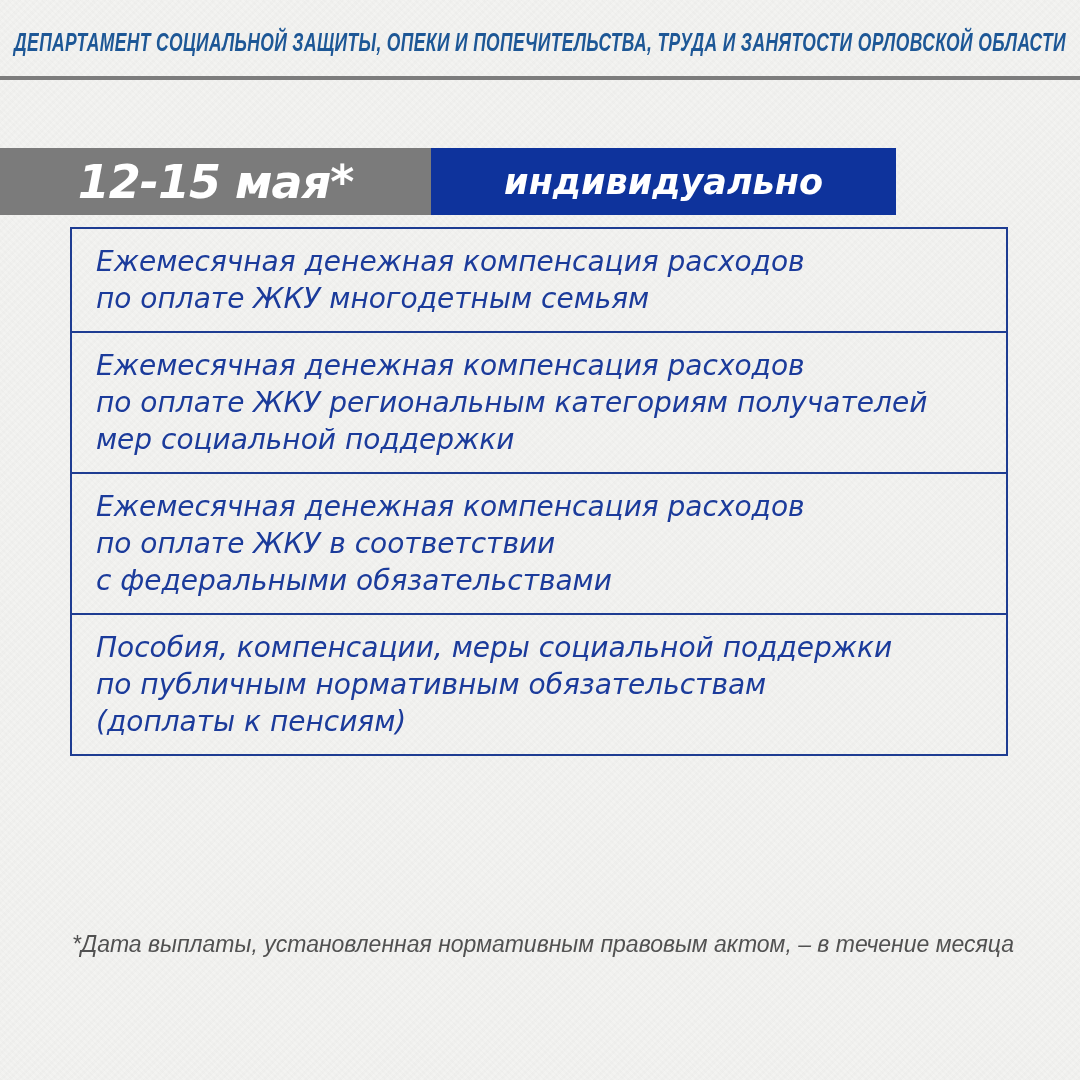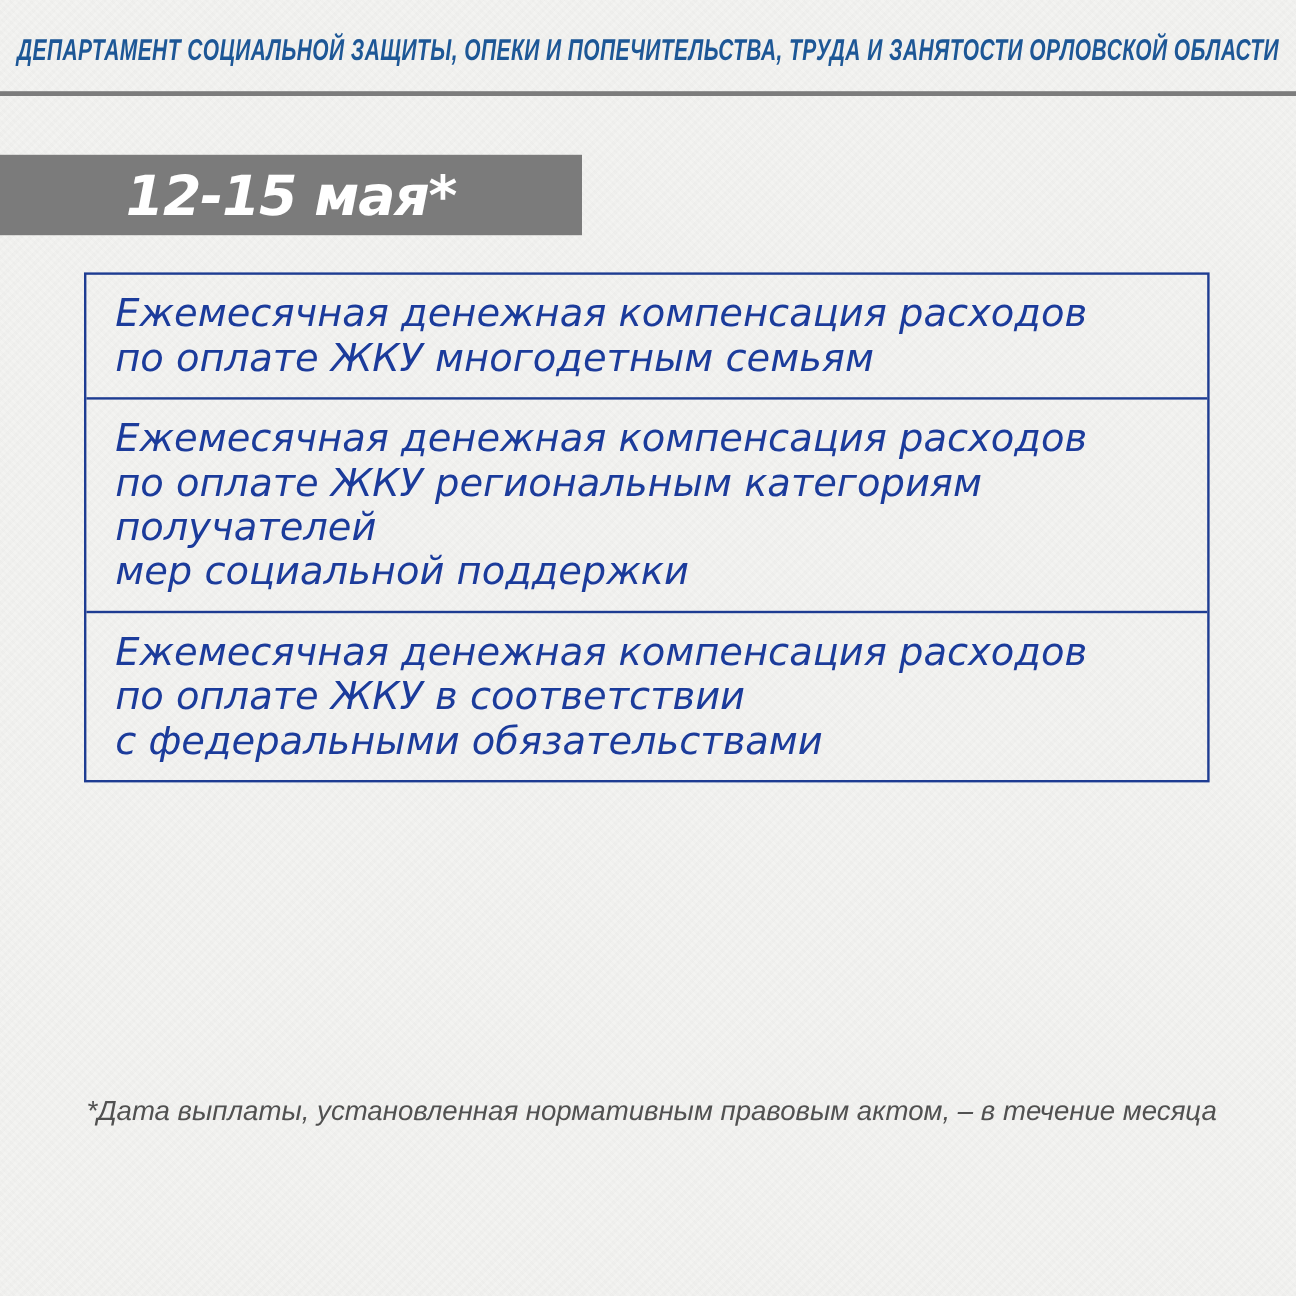--- a/index.html
+++ b/index.html
@@ -37,21 +37,21 @@
     top: 76px;
     left: 0;
     width: 1080px;
     height: 4px;
     background: #7c7c7c;
   }
 
   
   .banner {
     position: absolute;
-    top: 129px;
+    top: 148px;
     left: 0;
     width: 896px;
     height: 67px;
     display: flex;
   }
   .banner-date {
     width: 485px;
     height: 100%;
     background: #7b7b7b;
     display: flex;
@@ -81,61 +81,67 @@
     position: absolute;
     left: 70px;
     top: 227px;
     width: 938px;
     box-sizing: border-box;
     border: 2px solid #1e3c92;
   }
   .payment-item {
     padding: 14px 24px;
     font-family: "DejaVu Sans", sans-serif;
-    font-size: 32px;
+    font-size: 28px;
     line-height: 37px;
     color: #1b3b9b;
     white-space: pre-line;
     border-top: 2px solid #1e3c92;
   }
   .payment-item:first-child {
     border-top: none;
   }
 
   
   .footnote {
     position: absolute;
     left: 72px;
-    top: 912px;
+    top: 931px;
     font-family: "Liberation Sans", sans-serif;
     font-size: 23px;
     color: #515151;
   }
 </style>
 </head>
 <body>
 
 <div class="canvas">
 
   <div class="header-title">ДЕПАРТАМЕНТ СОЦИАЛЬНОЙ ЗАЩИТЫ, ОПЕКИ И ПОПЕЧИТЕЛЬСТВА, ТРУДА И ЗАНЯТОСТИ ОРЛОВСКОЙ ОБЛАСТИ</div>
 
   <div class="header-divider"></div>
 
   <div class="banner">
     <div class="banner-date">
       <span>12-15 мая*</span>
     </div>
+    <div class="banner-tag">
+      <span>индивидуально</span>
+    </div>
   </div>
 
   <div class="payments-box">
     <div class="payment-item">Ежемесячная денежная компенсация расходов
 по оплате ЖКУ многодетным семьям</div>
     <div class="payment-item">Ежемесячная денежная компенсация расходов
 по оплате ЖКУ региональным категориям получателей
 мер социальной поддержки</div>
     <div class="payment-item">Ежемесячная денежная компенсация расходов
 по оплате ЖКУ в соответствии
 с федеральными обязательствами</div>
+    <div class="payment-item">Пособия, компенсации, меры социальной поддержки
+по публичным нормативным обязательствам
+(доплаты к пенсиям)</div>
   </div>
 
   <div class="footnote">*Дата выплаты, установленная нормативным правовым актом, – в течение месяца</div>
 
 </div>
 
 </body></html>

